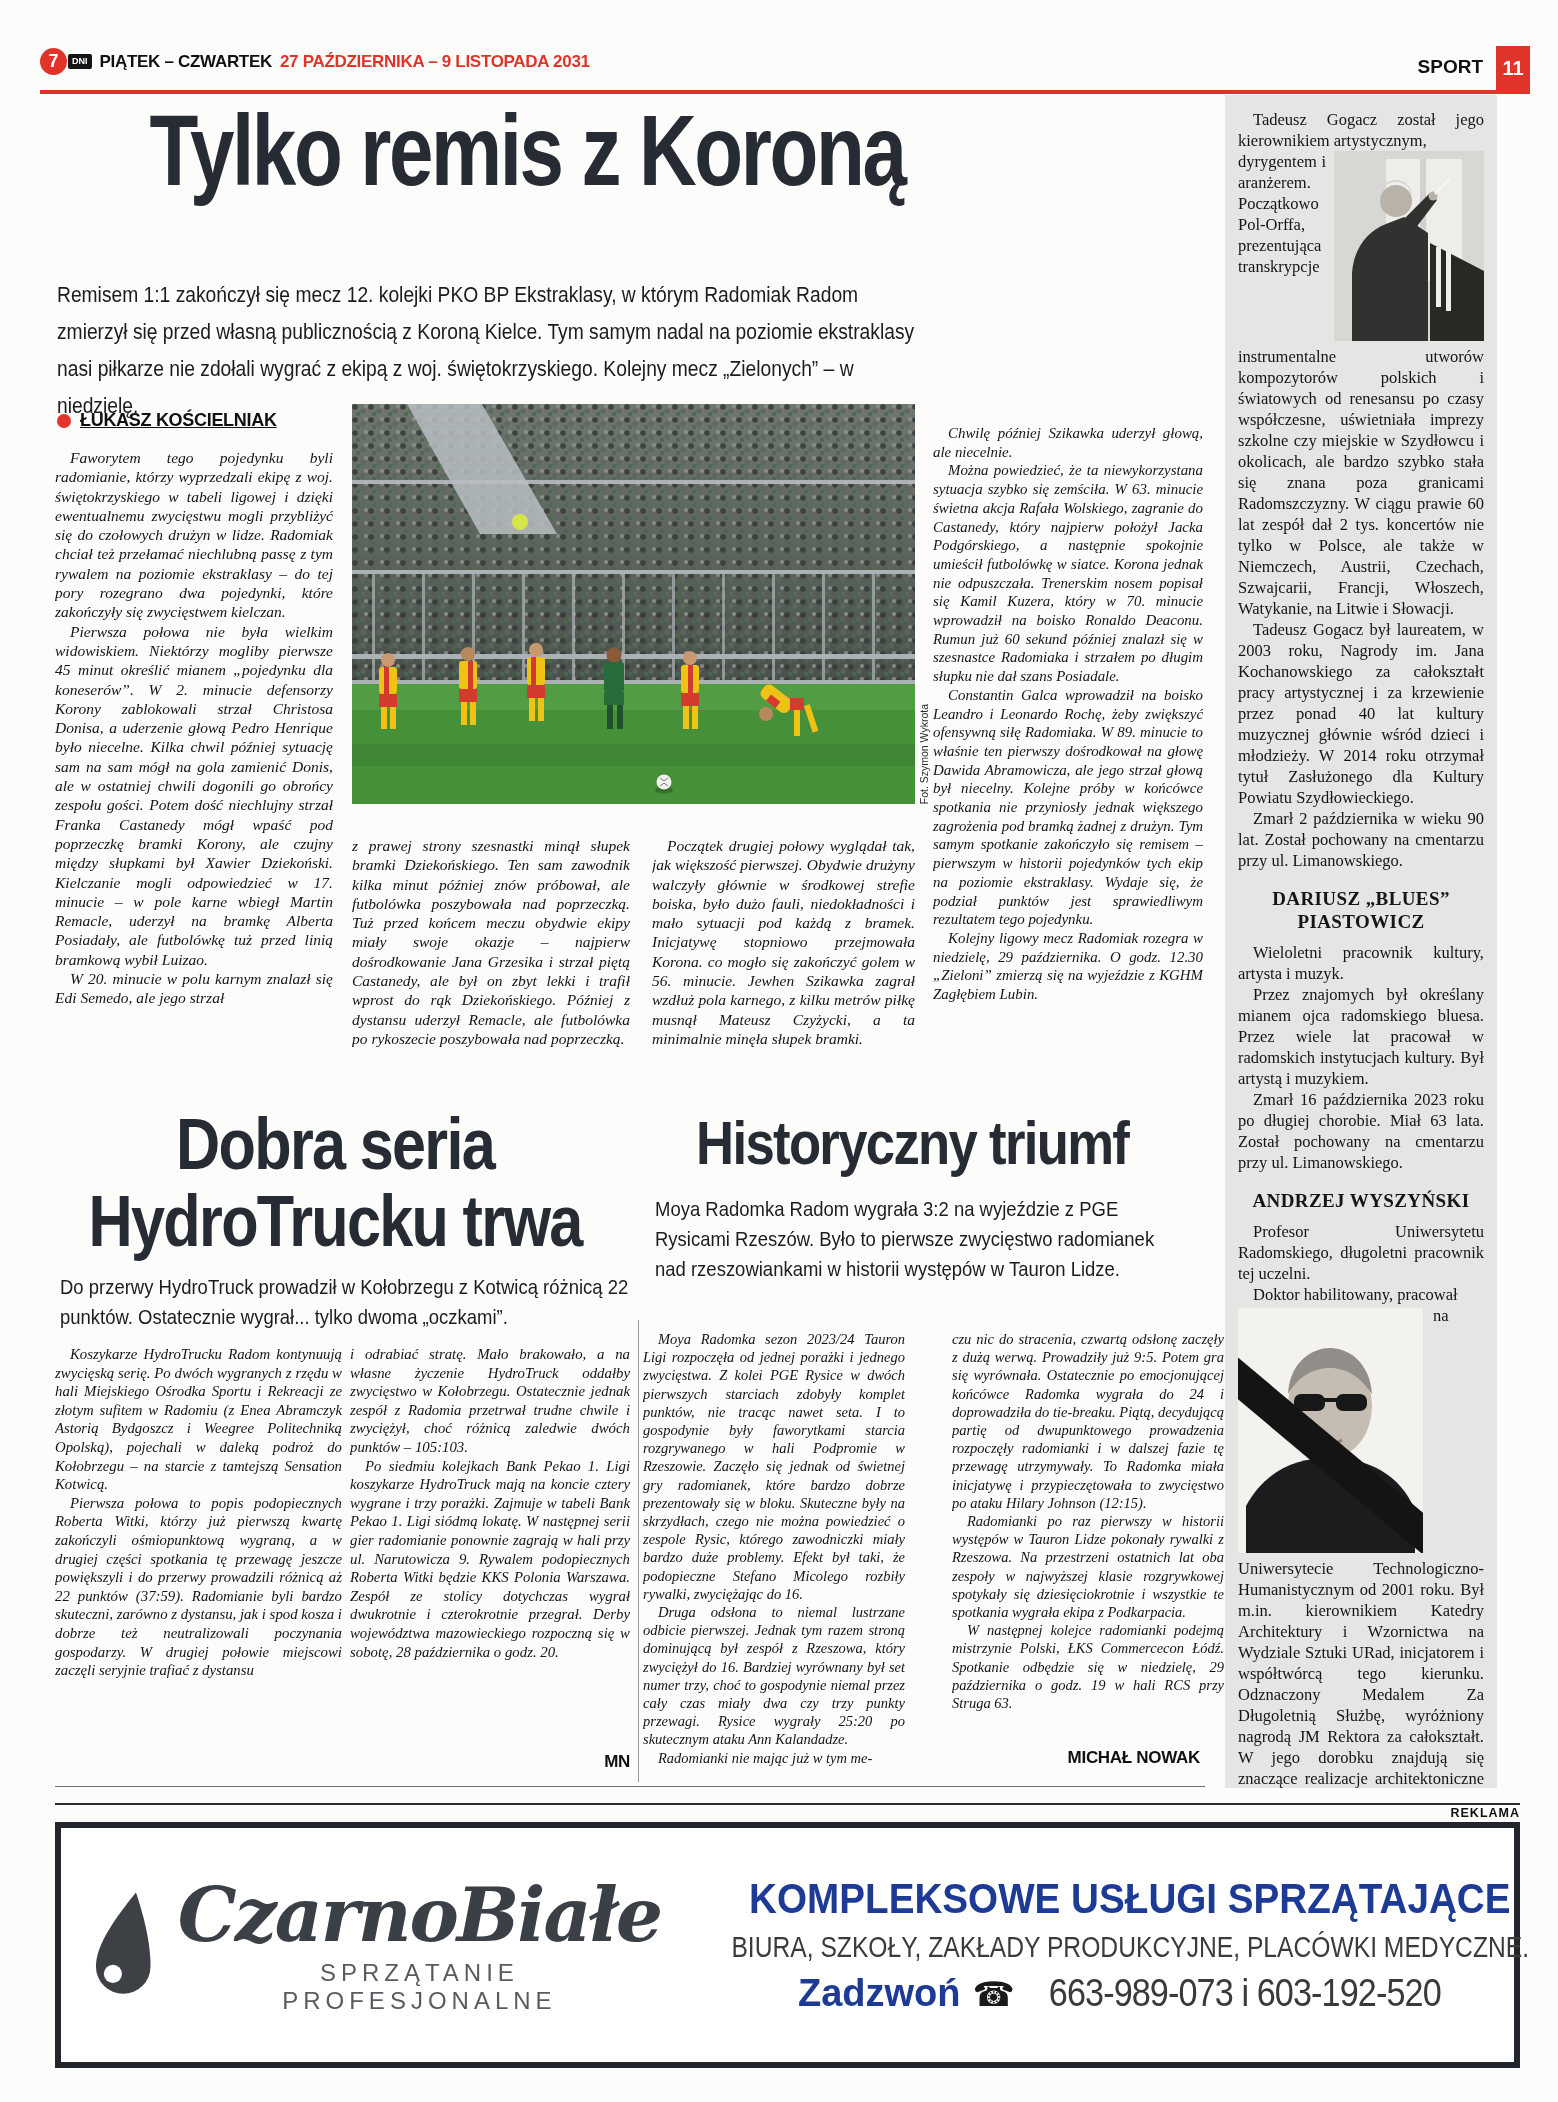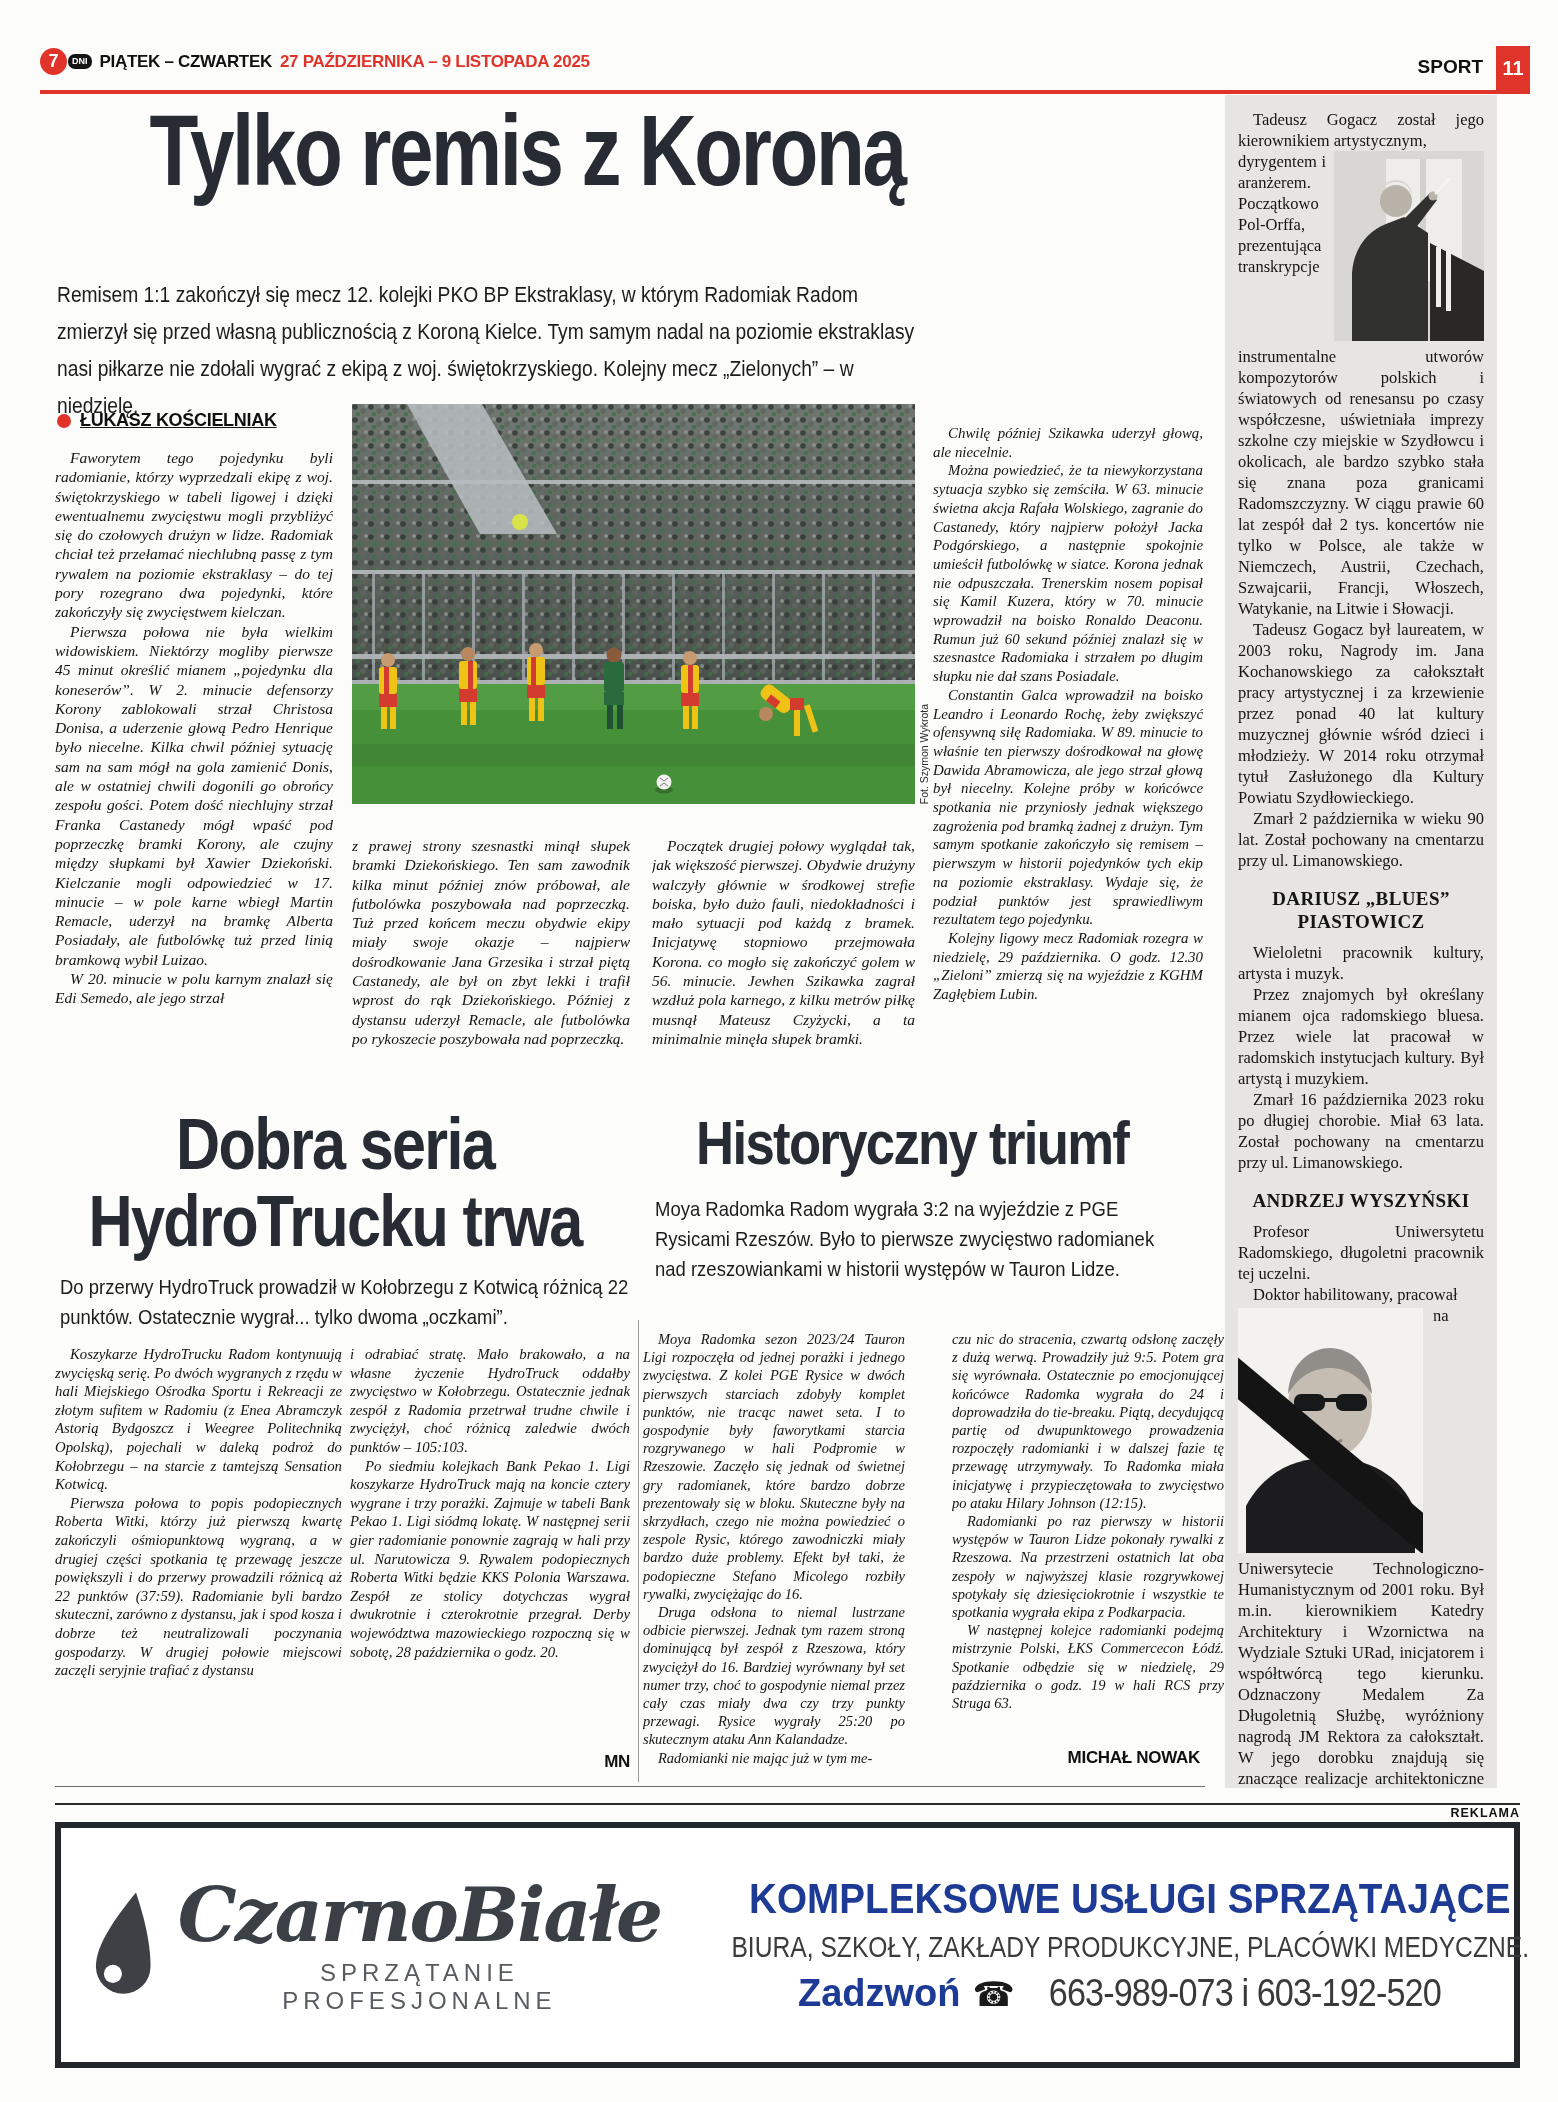--- a/index.html
+++ b/index.html
@@ -3,21 +3,21 @@
 <meta charset="utf-8">
 <style>
   html,body{margin:0;padding:0;background:#e9e9e9;}
   .page{position:relative;width:1558px;height:2102px;background:#fcfcfb;margin:0 auto;
         font-family:"Liberation Serif",serif;color:#141414;overflow:hidden;}
   
   .hdr-left{position:absolute;left:40px;top:48px;display:flex;align-items:center;gap:8px;}
   .logo7{width:27px;height:27px;border-radius:50%;background:#e0342b;color:#fff;
          font:700 18px/27px "Liberation Sans",sans-serif;text-align:center;}
   .logodni{background:#151515;color:#fff;font:700 9px/11px "Liberation Sans",sans-serif;
-           padding:2px 4px;margin-left:-7px;border-radius:7px;}
+           padding:2px 4px;margin-left:-7px;border-radius:2px;}
   .hdr-day{font:700 17px "Liberation Sans",sans-serif;letter-spacing:-0.3px;color:#111;}
   .hdr-date{font:700 17px "Liberation Sans",sans-serif;letter-spacing:-0.3px;color:#e0342b;}
   .hdr-right{position:absolute;right:28px;top:46px;display:flex;align-items:flex-start;gap:13px;}
   .hdr-sport{font:700 19px "Liberation Sans",sans-serif;color:#111;margin-top:10px;}
   .pagenum{width:34px;height:44px;background:#e0342b;color:#fff;text-align:center;
            font:700 20px/44px "Liberation Sans",sans-serif;}
   .hdr-rule{position:absolute;left:40px;top:90px;width:1490px;height:4px;background:#e0342b;}
   
   .hl{font-family:"Liberation Sans",sans-serif;font-weight:700;color:#272b33;}
   .a1-hl{position:absolute;left:55px;top:98px;width:850px;text-align:right;}
@@ -101,21 +101,21 @@
 </style>
 </head>
 <body>
 
 <div class="page">
 
   <div class="hdr-left">
     <span class="logo7">7</span>
     <span class="logodni">DNI</span>
     <span class="hdr-day">PIĄTEK – CZWARTEK</span>
-    <span class="hdr-date">27 PAŹDZIERNIKA – 9 LISTOPADA 2025</span>
+    <span class="hdr-date">27 PAŹDZIERNIKA – 9 LISTOPADA 2031</span>
   </div>
   <div class="hdr-right">
     <span class="hdr-sport">SPORT</span>
     <span class="pagenum">11</span>
   </div>
   <div class="hdr-rule"></div>
 
   <div class="a1-hl hl"><span>Tylko remis z Koroną</span></div>
   <div class="a1-lead">Remisem 1:1 zakończył się mecz 12. kolejki PKO BP Ekstraklasy, w którym Radomiak Radom zmierzył się przed własną publicznością z Koroną Kielce. Tym samym nadal na poziomie ekstraklasy nasi piłkarze nie zdołali wygrać z ekipą z woj. świętokrzyskiego. Kolejny mecz „Zielonych” – w niedzielę.</div>
   <div class="byline">

